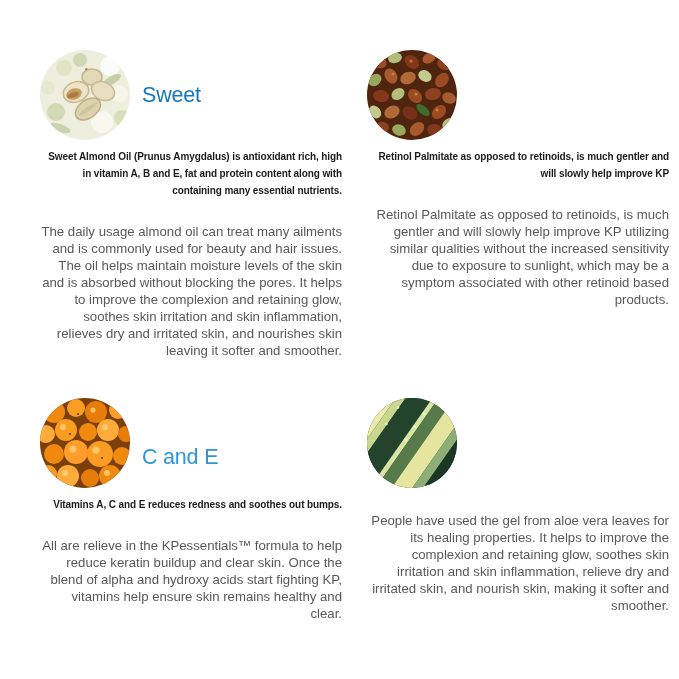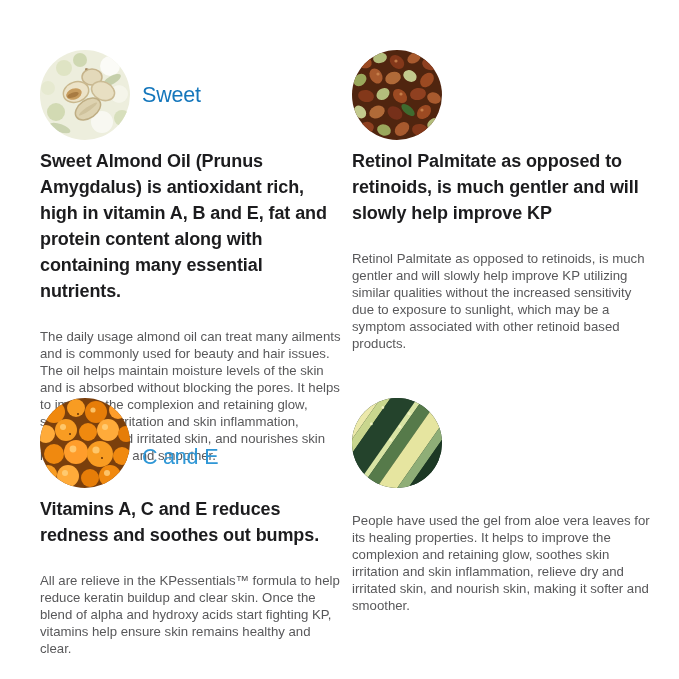--- a/index.html
+++ b/index.html
@@ -16,22 +16,23 @@
   .page {
     width: 679px;
     height: 679px;
     background: #ffffff;
     box-sizing: border-box;
   }
   .grid {
     display: grid;
     grid-template-columns: 302px 302px;
     grid-template-rows: 348px auto;
-    column-gap: 10px;
+    column-gap: 25px;
     padding: 50px 0 0 40px;
+    text-align: right;
   }
   .card { width: 302px; }
   .card-header {
     display: flex;
     align-items: center;
     height: 90px;
     margin-bottom: 8px;
   }
   .photo {
     width: 90px;
@@ -41,22 +42,22 @@
   }
   .heading {
     margin: 0 0 0 12px;
     font-size: 21.5px;
     line-height: 28px;
     font-weight: 500;
     letter-spacing: -0.2px;
   }
   .subheading {
     margin: 8px 0 0 0;
-    font-size: 18px;
-    line-height: 26px;
+    font-size: 10px;
+    line-height: 17px;
     font-weight: 700;
     color: #1c1c1e;
     letter-spacing: -0.1px;
   }
   .bodytext {
     margin: 24px 0 0 0;
     font-size: 13.2px;
     line-height: 17px;
     font-weight: 400;
     color: #58585a;

